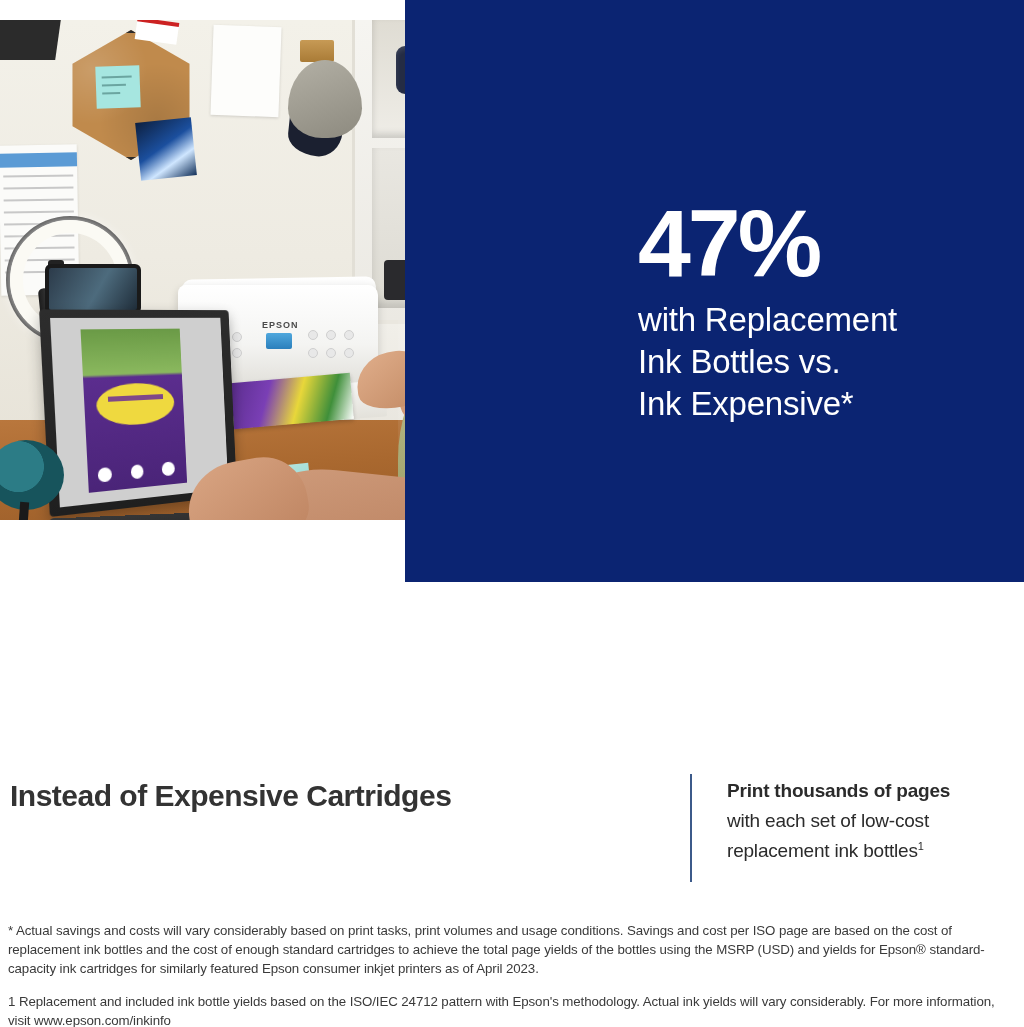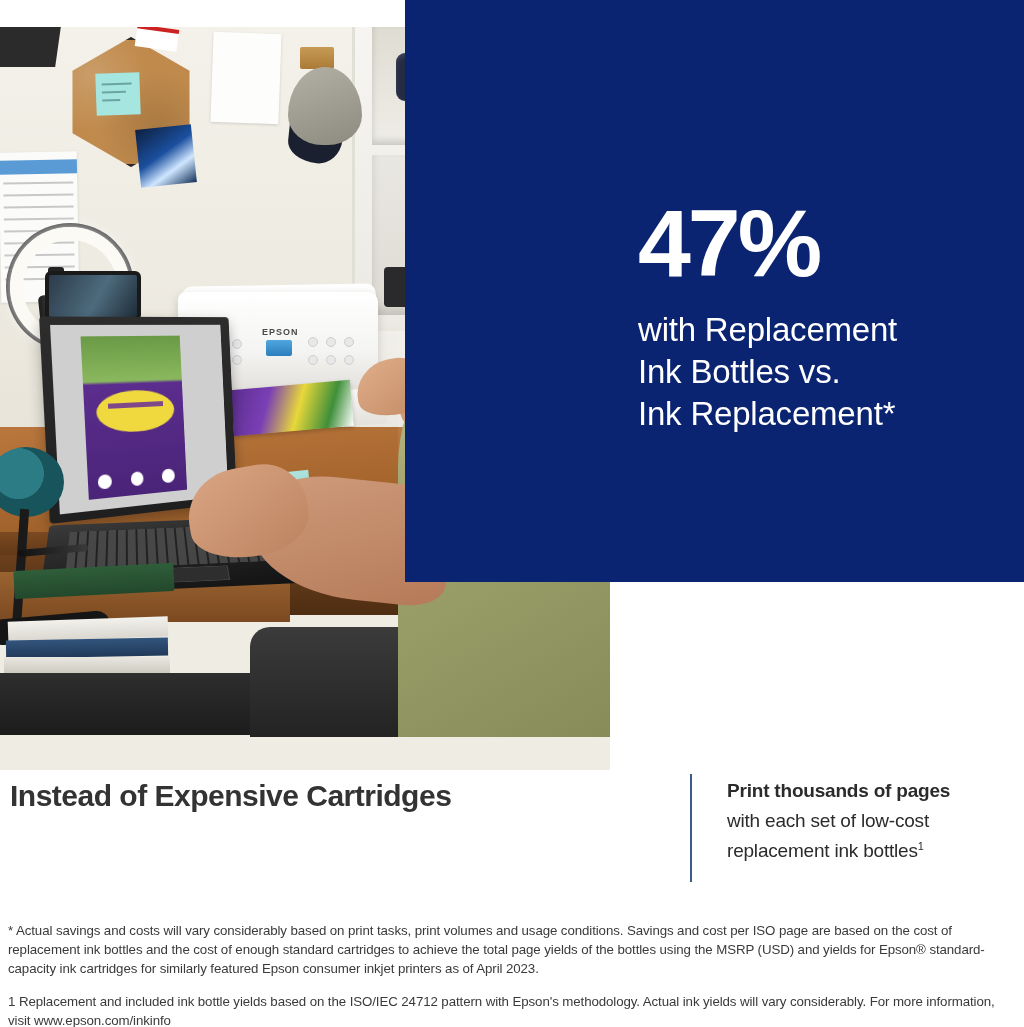--- a/index.html
+++ b/index.html
@@ -36,23 +36,23 @@
     width: 619px;
     height: 582px;
     background: #0b2472;
     z-index: 2;
   }
 
   
   #photo {
     position: absolute;
     left: 0;
-    top: 27px;
+    top: 20px;
     width: 610px;
-    height: 743px;
+    height: 500px;
     overflow: hidden;
     background: #efece4;
     z-index: 1;
   }
 
   
   .ph { position: absolute; }
 
   
   .wall {
@@ -453,21 +453,21 @@
     line-height: 0.92;
     font-weight: 700;
     letter-spacing: -3px;
     margin-top: 8px;
   }
   .hl-sub {
     font-size: 33px;
     line-height: 1.27;
     font-weight: 300;
     letter-spacing: -0.2px;
-    margin-top: 22px;
+    margin-top: 12px;
   }
 
   
   #mid {
     position: absolute;
     left: 0;
     top: 752px;
     width: 1024px;
     height: 150px;
   }
@@ -656,21 +656,21 @@
       <div class="ph hand-kb"></div>
     </div>
 
     <div id="blue-panel"></div>
 
     <div id="hero-copy">
       <div class="hl-pct">47%</div>
       <div class="hl-sub">
         <div>with Replacement</div>
         <div>Ink Bottles vs.</div>
-        <div>Ink Replacement*</div>
+        <div>Ink Expensive*</div>
       </div>
     </div>
   </div>
 
   <div id="mid">
     <div id="mid-headline">
       <div>Instead of Expensive Cartridges</div>
     </div>
 
     <div id="mid-divider"></div>

